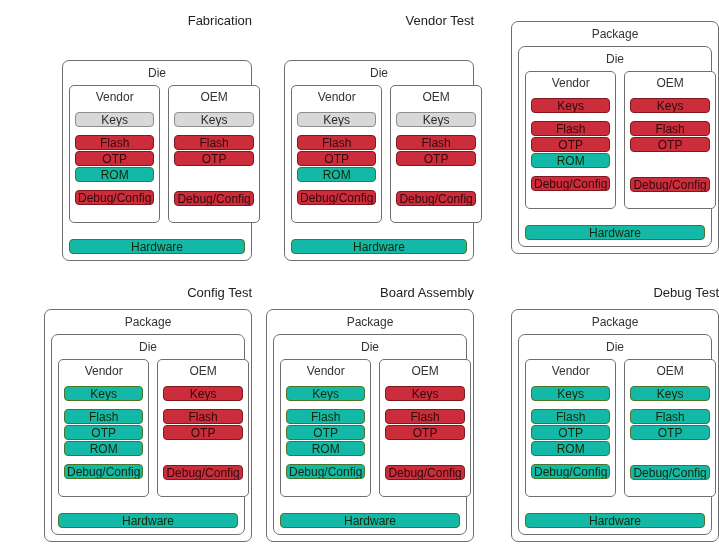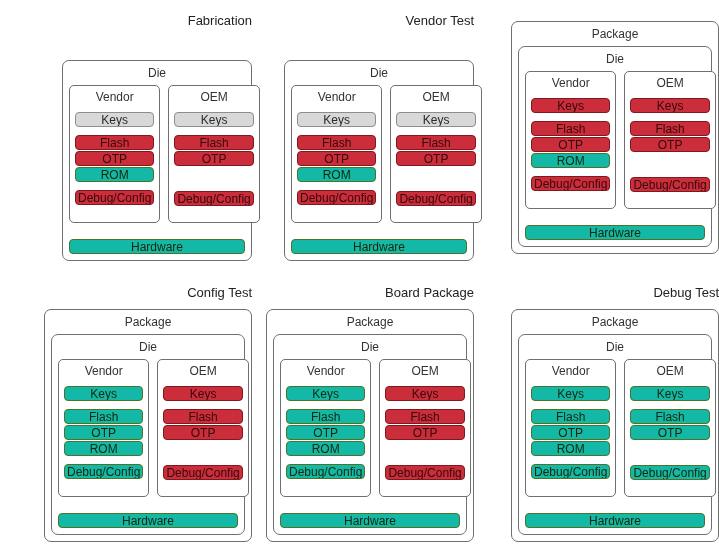--- a/index.html
+++ b/index.html
@@ -182,21 +182,21 @@
               <div class="box" data-state="red">Debug/Config</div>
             </div>
           </div>
           <div class="box hw" data-state="green">Hardware</div>
         </div>
       </div>
     </div>
   </div>
 
   <div class="cell">
-    <div class="stage-title">Board Package</div>
+    <div class="stage-title">Board Assembly</div>
     <div class="diagram">
       <div class="pkg">
         <div class="lbl">Package</div>
         <div class="die">
           <div class="lbl">Die</div>
           <div class="cols">
             <div class="col">
               <div class="lbl">Vendor</div>
               <div class="box" data-state="green">Keys</div>
               <div class="sp"></div>

